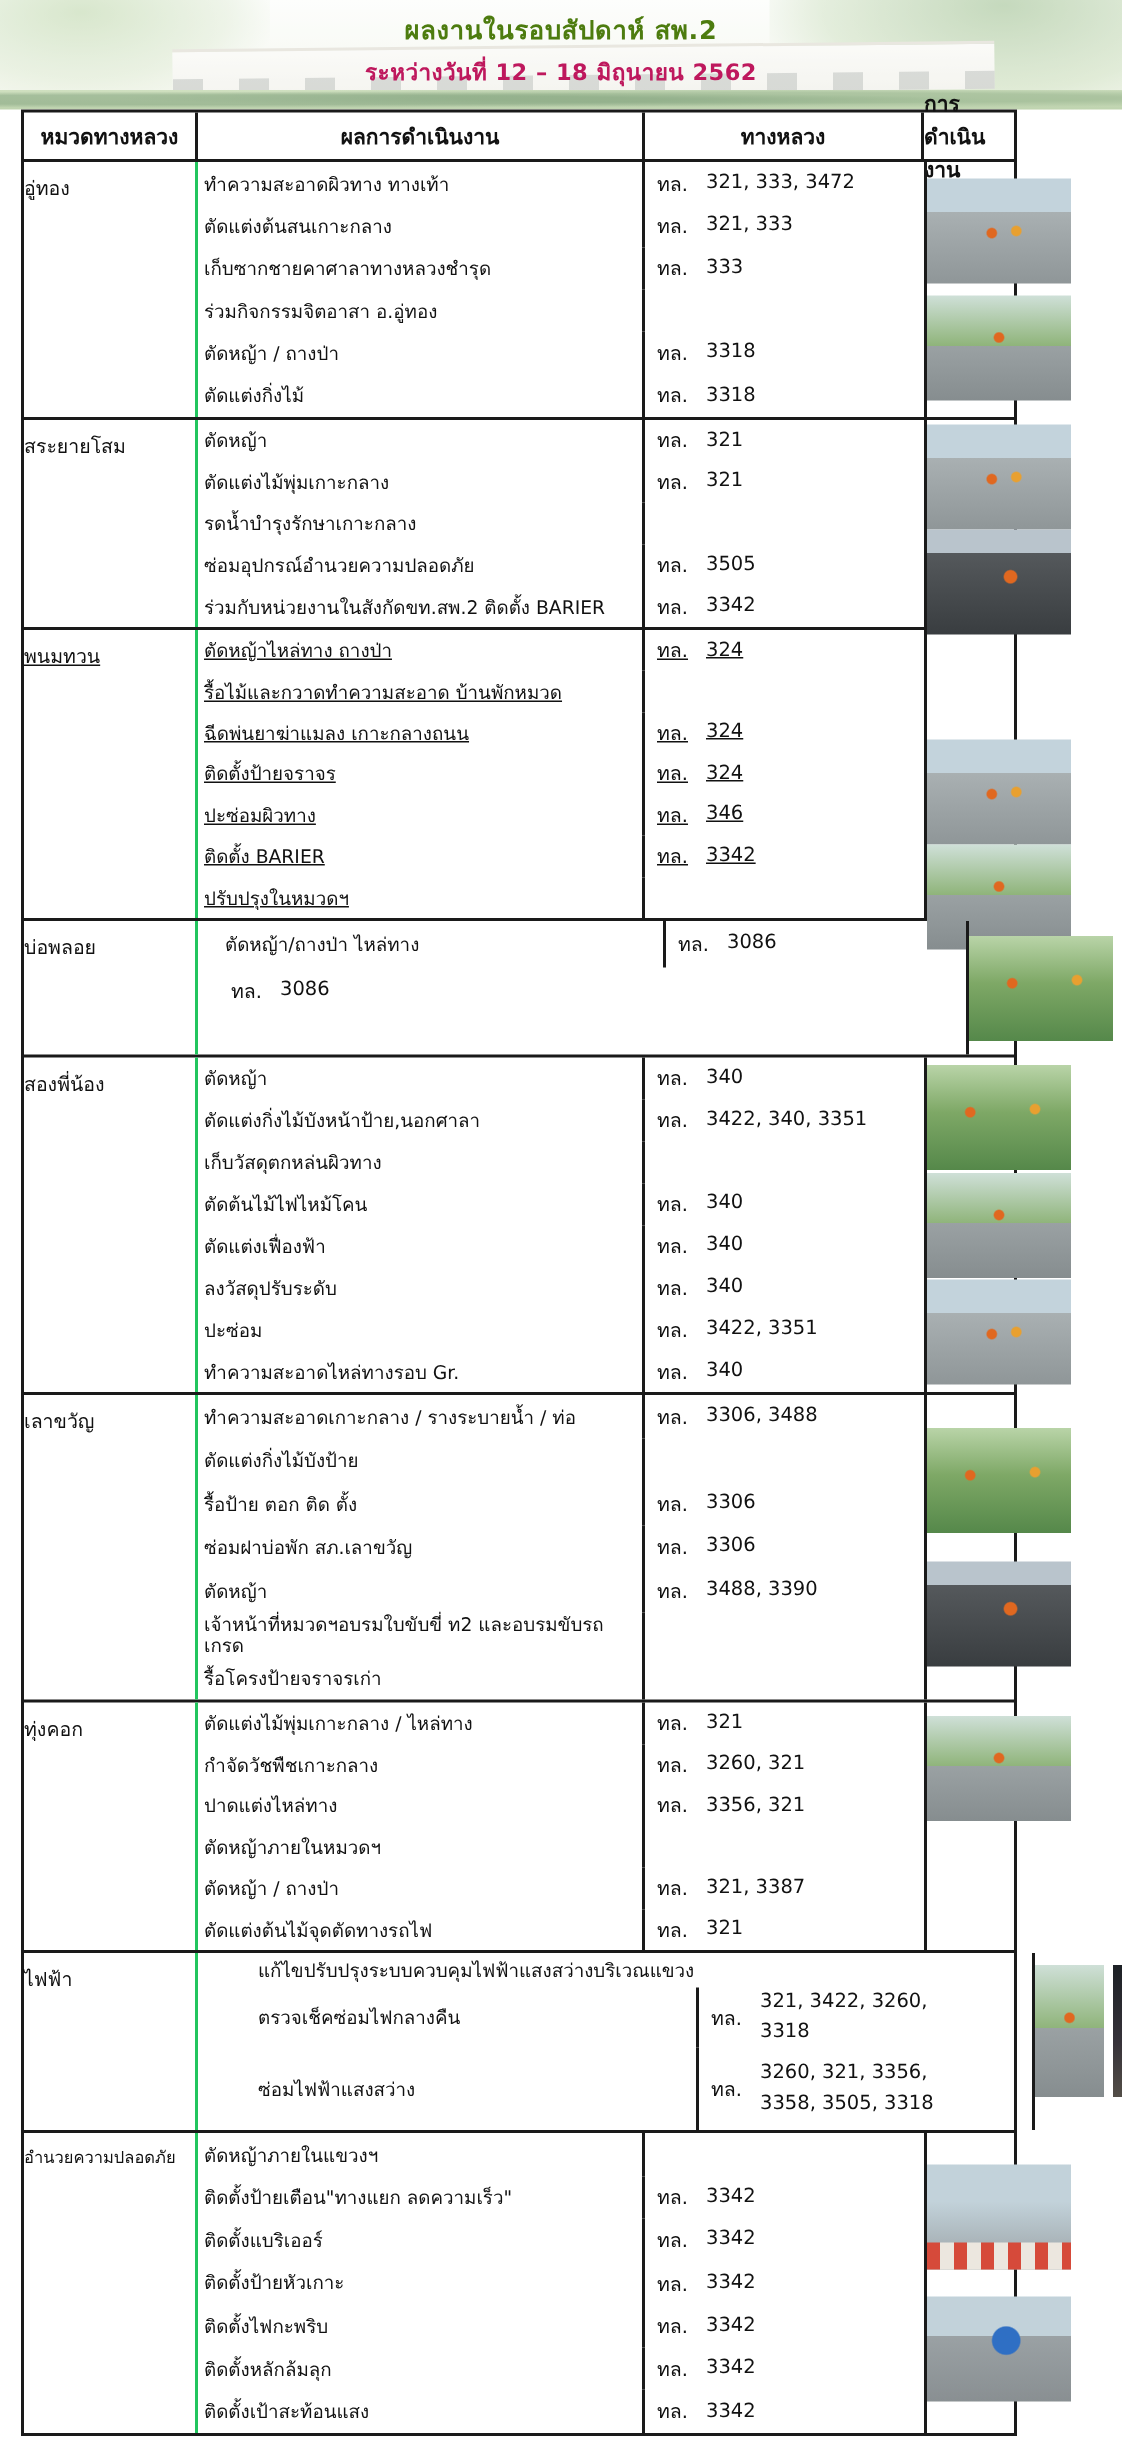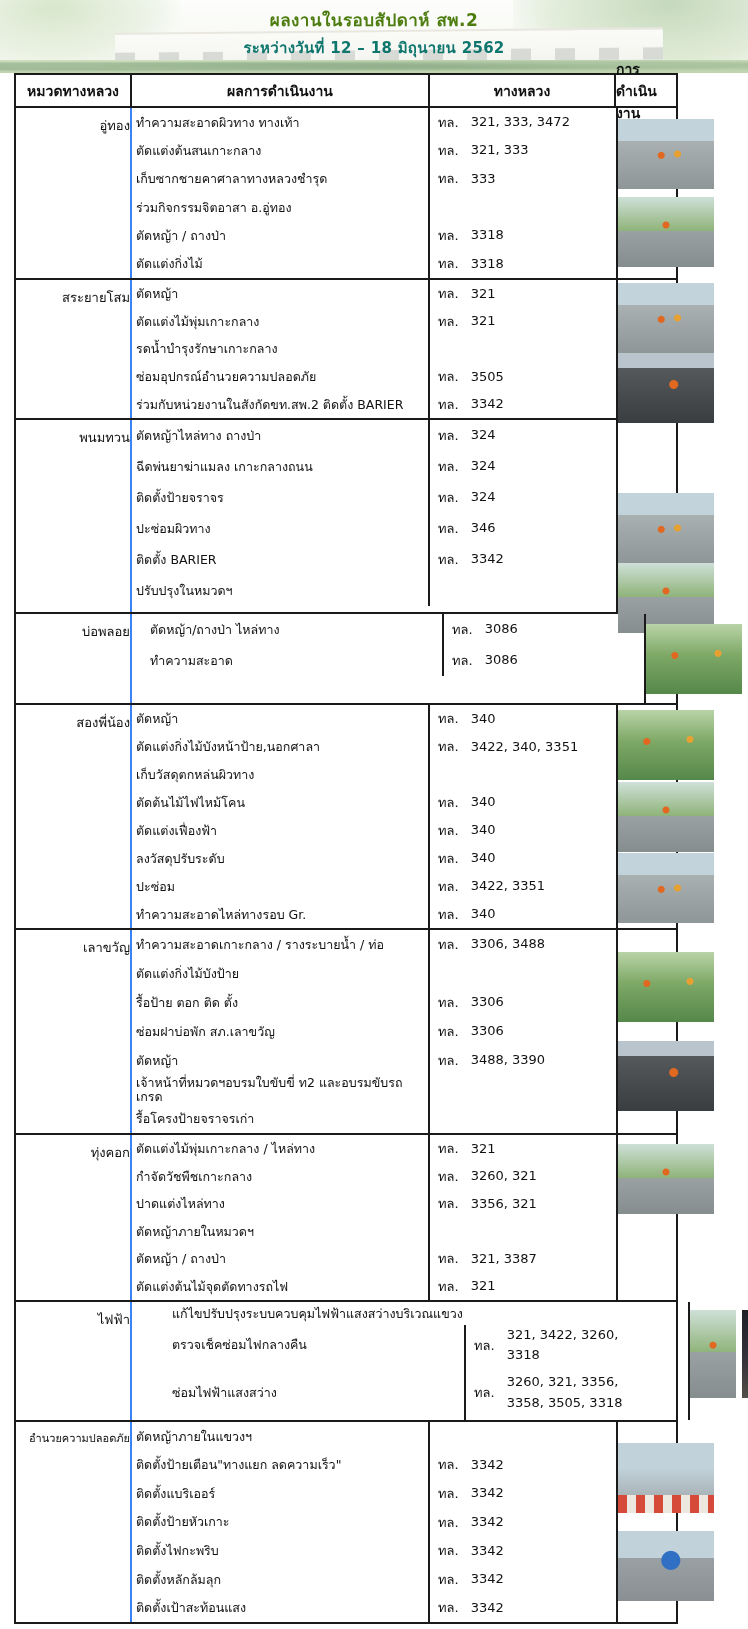--- a/index.html
+++ b/index.html
@@ -36,22 +36,22 @@
   .thead{display:flex;height:33px;border-bottom:2px solid #1a1a1a;box-sizing:border-box;}
   .thead .hc{display:flex;align-items:center;justify-content:center;
     font-weight:bold;font-size:14px;box-sizing:border-box;}
   .c1{width:116px;flex:none;}
   .c2{width:298px;flex:none;}
   .c3{width:186px;flex:none;}
   .c4{flex:1;}
   .bdr{border-right:2px solid #1a1a1a;}
   .section{display:flex;border-bottom:2px solid #1a1a1a;box-sizing:border-box;}
   .section:last-child{border-bottom:none;}
-  .name-cell{width:116px;flex:none;border-right:2px solid #3b82f6;box-sizing:border-box;
-    text-align:right;font-size:13px;padding-top:7px;}
+  .name-cell{width:116px;flex:none;border-right:2px solid #22c55e;box-sizing:border-box;
+    text-align:left;font-size:13px;padding-top:7px;}
   .name-cell.small{font-size:11px;font-family:Liberation Serif, serif;}
   .body-cell{width:484px;flex:none;display:flex;flex-direction:column;box-sizing:border-box;}
   .trow{display:flex;flex:1 1 0;max-height:31px;box-sizing:border-box;}
   .trow.free{max-height:none;}
   .trow.tall{flex:2.4 1 0;}
   .task{width:298px;flex:none;box-sizing:border-box;display:flex;align-items:center;
     padding:0 17px 0 4px;font-size:12.5px;border-right:2px solid #1a1a1a;line-height:1.05;}
   .trow.merged .task{width:100%;border-right:none;}
   .hwy{flex:1;display:flex;align-items:center;box-sizing:border-box;padding-left:8px;font-size:13px;}
   .hwy .pfx{flex:none;margin-right:12px;}
@@ -91,21 +91,21 @@
 <body>
 
 <div class="banner">
   <div class="foliage-l"></div>
   <div class="foliage-r"></div>
   <div class="building"></div>
   <div class="grass"></div>
   <div class="wash"></div>
 </div>
 <div class="title-1" style="color: #4d7c0f;">ผลงานในรอบสัปดาห์   สพ.2</div>
-<div class="title-2" style="color: #0f766e;">ระหว่างวันที่ 12 – 18 มิถุนายน 2562</div>
+<div class="title-2" style="color: #be185d;">ระหว่างวันที่ 12 – 18 มิถุนายน 2562</div>
 
 <div class="tbl">
   <div class="thead">
     <div class="hc c1 bdr">หมวดทางหลวง</div>
     <div class="hc c2 bdr">ผลการดำเนินงาน</div>
     <div class="hc c3 bdr">ทางหลวง</div>
     <div class="hc c4">การดำเนินงาน</div>
   </div>
   <div id="sections">
       <div class="section" style="height: 172px;">
@@ -190,29 +190,33 @@
               <span class="pfx">ทล.</span>
               <span class="nums">3342</span>
             </div>
           </div>
         </div>
         <div class="photos-cell">
           <div class="photo ph-road"></div>
           <div class="photo ph-dark"></div>
         </div>
       </div>
-      <div class="section" style="height: 194px;">
+      <div class="section" style="height: 194px; text-decoration: underline;">
         <div class="name-cell">พนมทวน</div>
         <div class="body-cell">
           <div class="trow">
             <div class="task">ตัดหญ้าไหล่ทาง ถางป่า</div>
             <div class="hwy">
               <span class="pfx">ทล.</span>
               <span class="nums">324</span>
             </div>
+          </div>
+          <div class="trow">
+            <div class="task">รื้อไม้และกวาดทำความสะอาด บ้านพักหมวด</div>
+            <div class="hwy"></div>
           </div>
           <div class="trow">
             <div class="task">ฉีดพ่นยาฆ่าแมลง เกาะกลางถนน</div>
             <div class="hwy">
               <span class="pfx">ทล.</span>
               <span class="nums">324</span>
             </div>
           </div>
           <div class="trow">
             <div class="task">ติดตั้งป้ายจราจร</div>
@@ -250,21 +254,20 @@
         <div class="name-cell">บ่อพลอย</div>
         <div class="body-cell">
           <div class="trow">
             <div class="task">ตัดหญ้า/ถางป่า ไหล่ทาง</div>
             <div class="hwy">
               <span class="pfx">ทล.</span>
               <span class="nums">3086</span>
             </div>
           </div>
           <div class="trow">
-            <div class="task">ทำความสะอาด</div>
             <div class="hwy">
               <span class="pfx">ทล.</span>
               <span class="nums">3086</span>
             </div>
           </div>
         </div>
         <div class="photos-cell">
           <div class="photo ph-green"></div>
         </div>
       </div>

